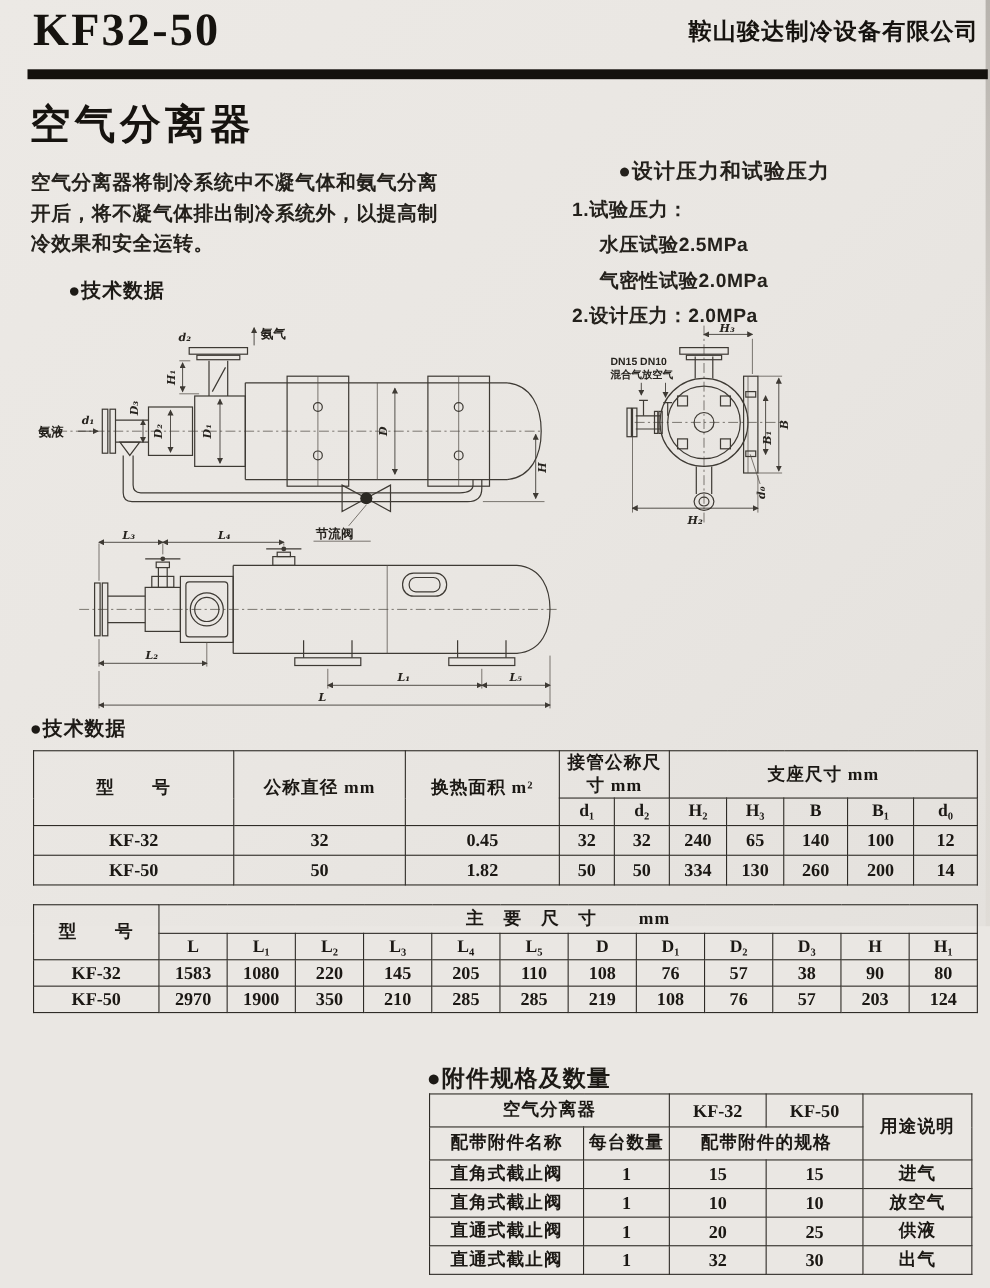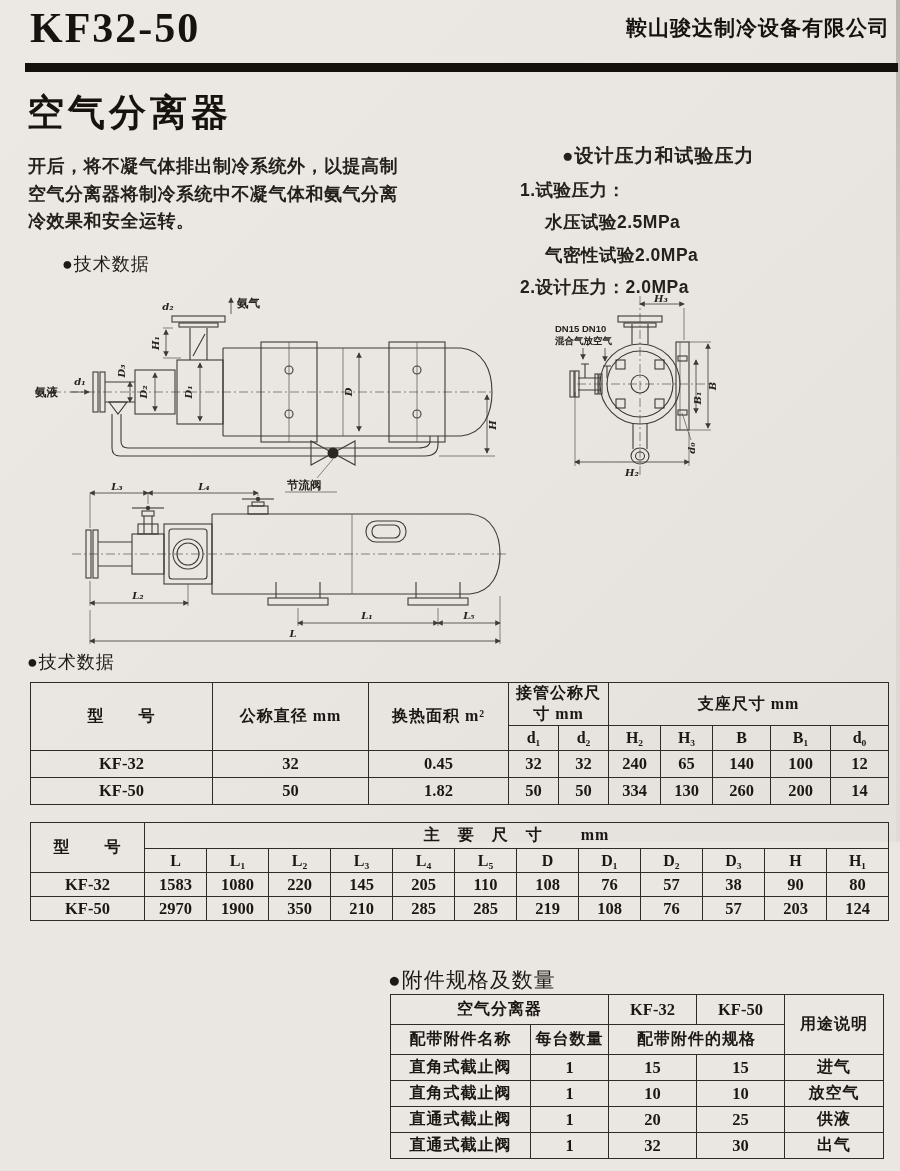--- a/index.html
+++ b/index.html
@@ -19,21 +19,21 @@
     font-size:42px;font-weight:bold;letter-spacing:2px;color:#16130f;}
   .company{position:absolute;right:10px;top:14px;font-size:21px;font-weight:bold;color:#16130f;letter-spacing:1px;}
   .rule{position:absolute;left:25px;top:63px;width:873px;height:9px;background:#14110d;}
   .page-title{position:absolute;left:27px;top:74px;font-size:37px;font-weight:bold;letter-spacing:4px;color:#16130f;margin-top:14px;}
 
   
   .intro{position:absolute;left:28px;top:153px;width:450px;font-size:18px;font-weight:bold;
     line-height:27.5px;letter-spacing:.5px;color:#24211c;}
 
   
-  .sec-label{position:absolute;font-size:18px;font-weight:normal;color:#1d1a16;letter-spacing:1px;}
+  .sec-label{position:absolute;font-size:18px;font-weight:bold;color:#1d1a16;letter-spacing:1px;}
 
   
   .pressure{position:absolute;left:520px;top:143px;width:370px;color:#24211c;}
   .pressure .hd{font-size:19px;font-weight:bold;letter-spacing:1px;margin-left:42px;}
   .pressure .ln{font-size:17.5px;font-weight:bold;margin-top:8.5px;letter-spacing:.5px;}
   .pressure .ind{padding-left:25px;}
 
   
   .draw{position:absolute;left:20px;top:292px;}
   svg .ol{fill:none;stroke:#3e3a34;stroke-width:1.1;}
@@ -64,22 +64,22 @@
 
 <div class="page">
   <div class="edge"></div>
 
   <div class="model-code">KF32-50</div>
   <div class="company">鞍山骏达制冷设备有限公司</div>
   <div class="rule"></div>
   <div class="page-title">空气分离器</div>
 
   <div class="intro">
+    <div>空气分离器将制冷系统中不凝气体和氨气分离</div>
     <div>开后，将不凝气体排出制冷系统外，以提高制</div>
-    <div>空气分离器将制冷系统中不凝气体和氨气分离</div>
     <div>冷效果和安全运转。</div>
   </div>
 
   <div class="sec-label" style="left:62px;top:252px;">●技术数据</div>
 
   <div class="pressure">
     <div class="hd">●设计压力和试验压力</div>
     <div class="ln">1.试验压力：</div>
     <div class="ln ind">水压试验2.5MPa</div>
     <div class="ln ind">气密性试验2.0MPa</div>

